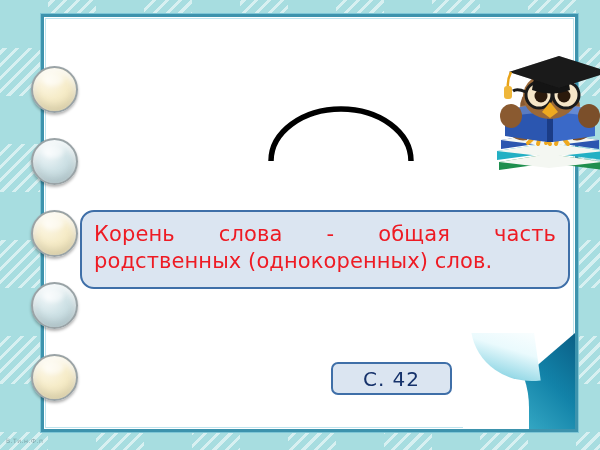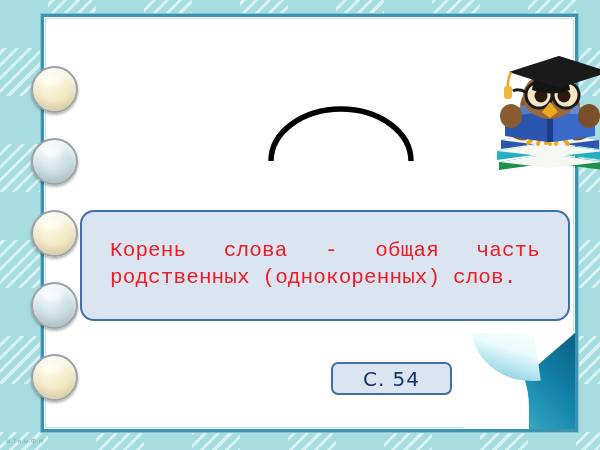--- a/index.html
+++ b/index.html
@@ -112,28 +112,27 @@
     left: 80px;
     top: 210px;
     width: 490px;
     box-sizing: border-box;
     background: #dbe5f1;
     border: 2px solid #3f6fa8;
     border-radius: 14px;
     padding: 9px 12px 11px 12px;
   }
   .def-text {
-    margin: 16px;
+    margin: 0;
     color: #ee1b24;
     font-size: 21px;
     line-height: 1.30;
     text-align: justify;
     text-align-last: left;
     letter-spacing: 0.1px;
-    font-family: Liberation Mono, monospace;
   }
 
   
   .page-ref {
     position: absolute;
     left: 331px;
     top: 362px;
     width: 121px;
     height: 33px;
     box-sizing: border-box;
@@ -273,21 +272,21 @@
       <div class="fold-white"></div>
       <div class="fold-curl"></div>
     </div>
 
   </div>
 
   <div class="def-box">
     <p class="def-text">Корень слова - общая часть родственных (однокоренных) слов.</p>
   </div>
 
-  <div class="page-ref">С. 54</div>
+  <div class="page-ref">С. 42</div>
 
   <div class="side-btn cream" style="left:31px; top:66px;"></div>
   <div class="side-btn blue" style="left:31px; top:138px;"></div>
   <div class="side-btn cream" style="left:31px; top:210px;"></div>
   <div class="side-btn blue" style="left:31px; top:282px;"></div>
   <div class="side-btn cream" style="left:31px; top:354px;"></div>
 
   <div class="watermark">В.Ти.н.Ф.п</div>
 
 </div>

